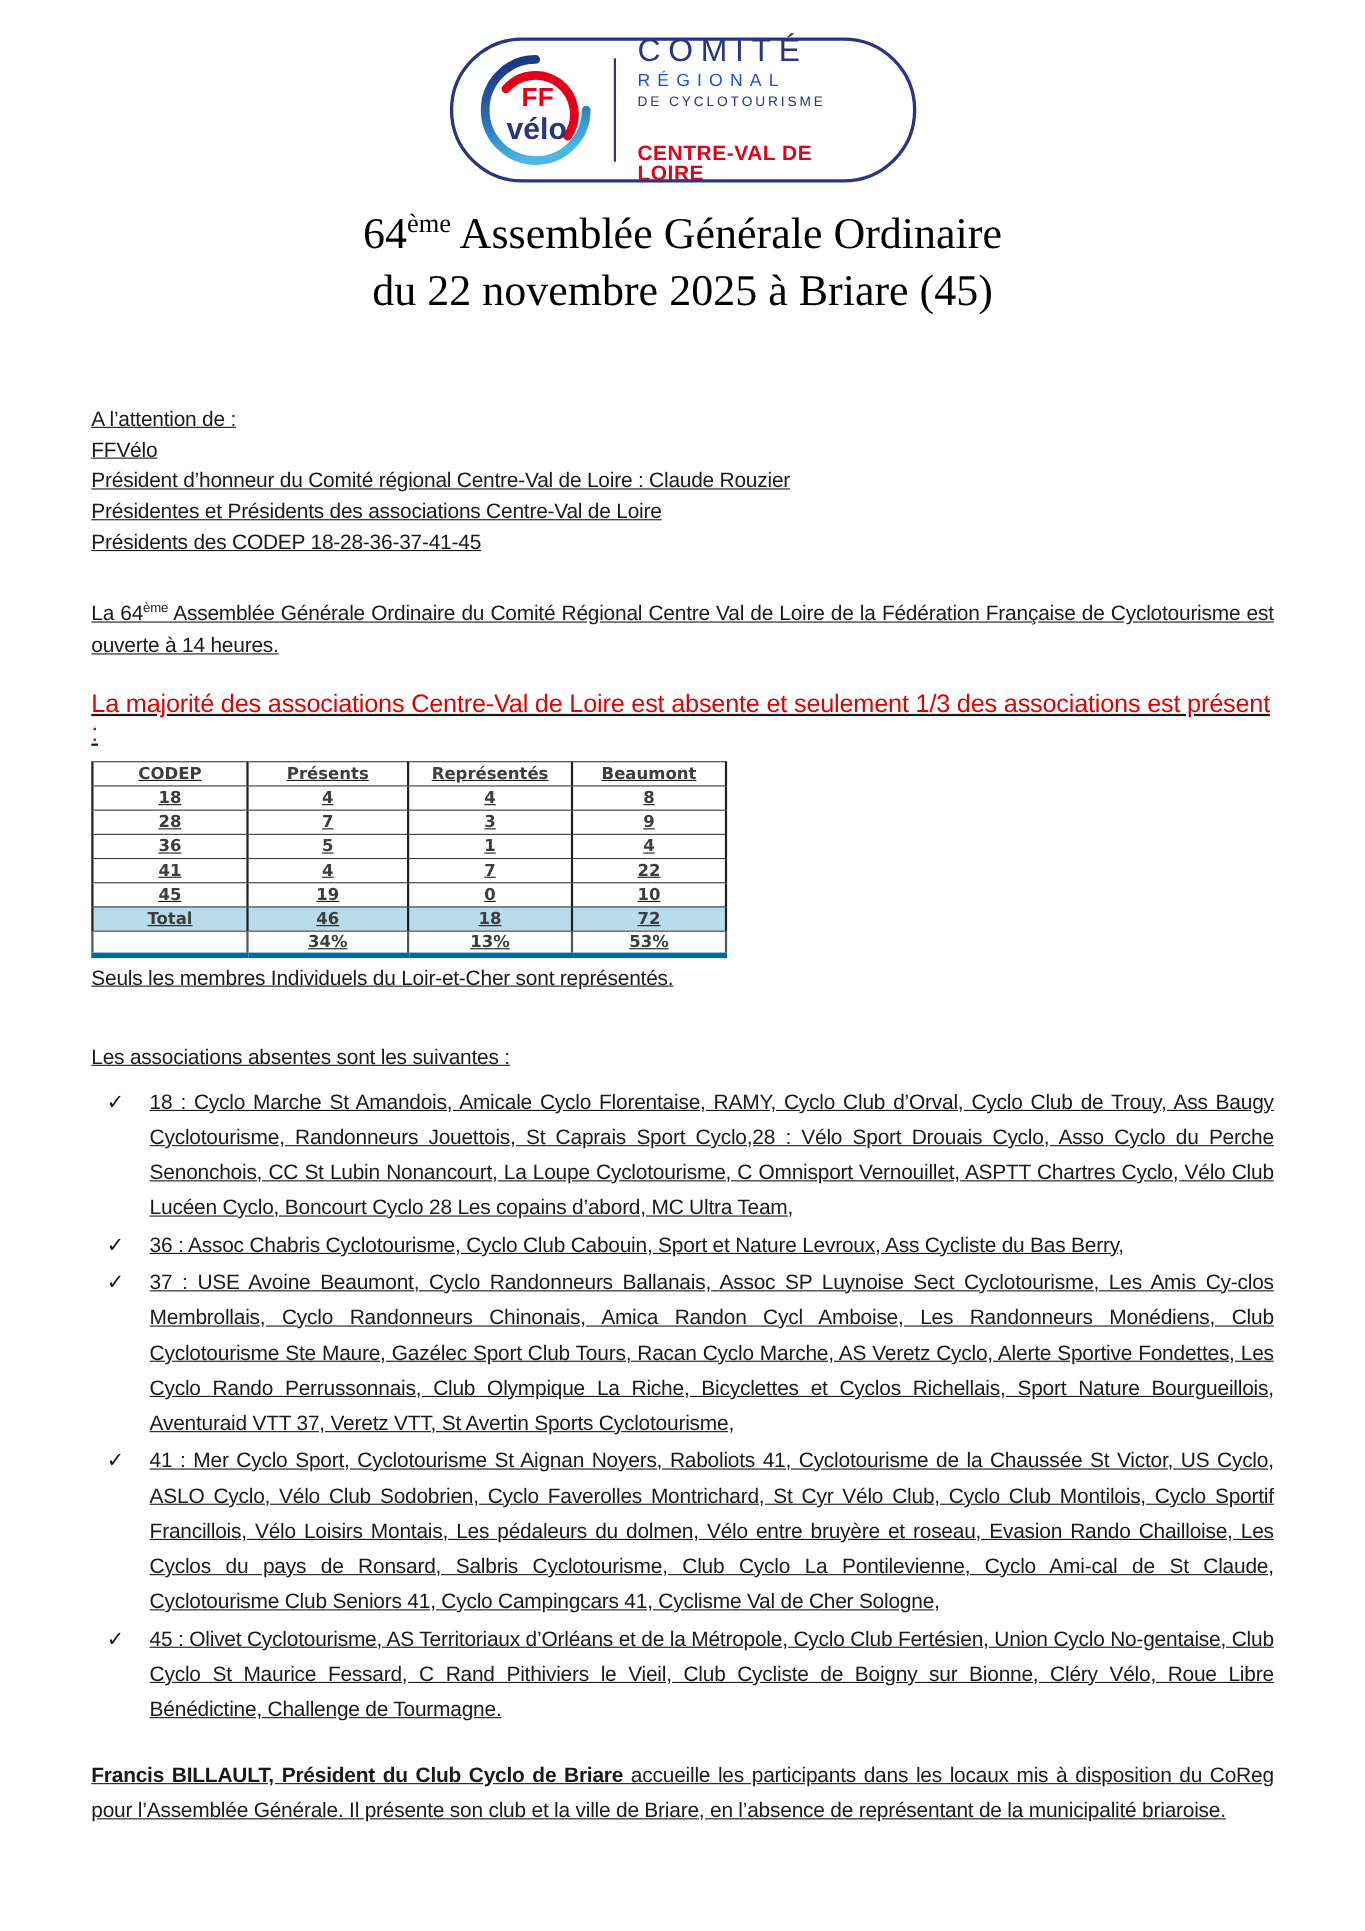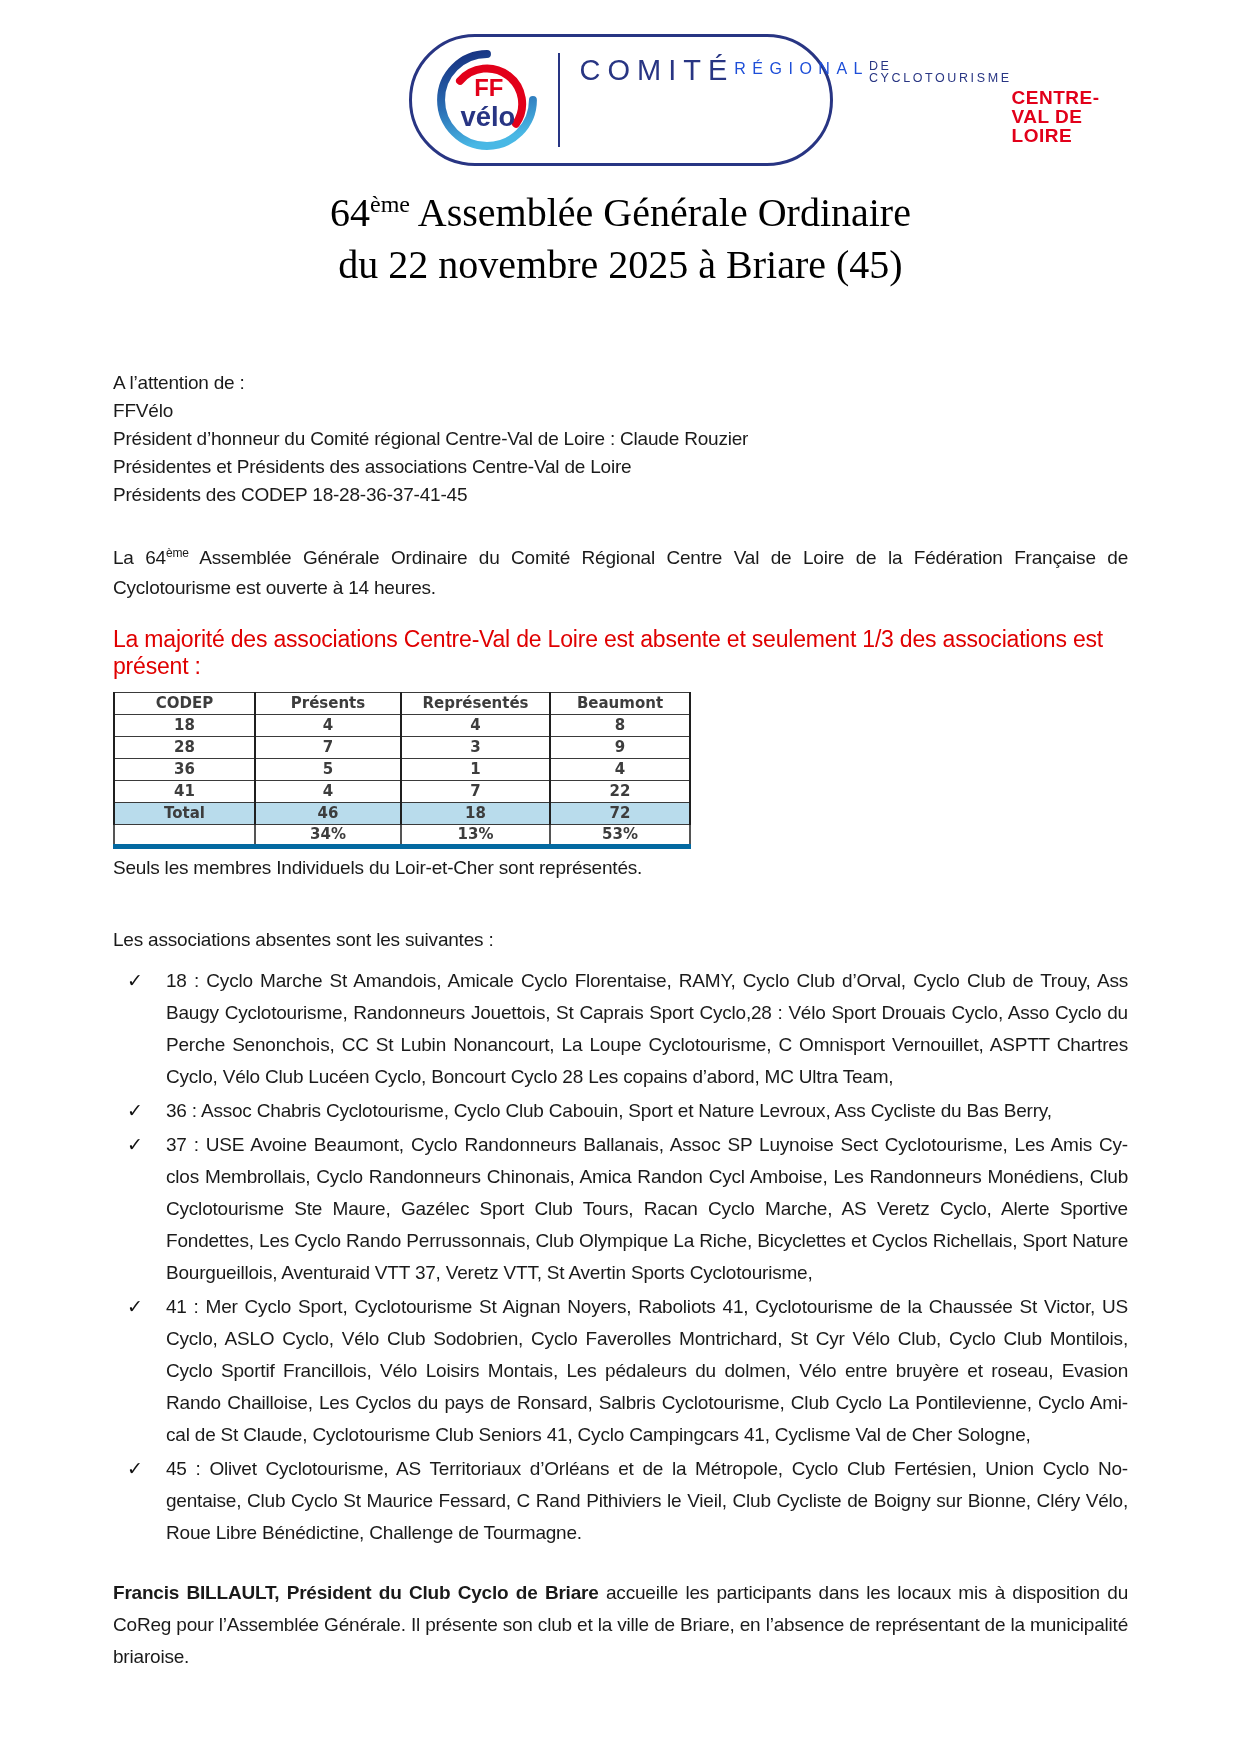--- a/index.html
+++ b/index.html
@@ -6,35 +6,35 @@
   html,body { background:#ffffff; }
   .page {
     position:relative;
     width:1241px; height:1755px;
     margin:0 auto;
     background:#ffffff;
     font-family:"Liberation Sans", sans-serif;
     color:#1a1a1a;
     overflow:hidden;
   }
-  .content { padding:0 113px; }
+  .content { padding:0 83px;text-decoration:underline; }
 
   
   .logo-box {
     width:424px; height:132px;
     margin:34px auto 0 auto;
     border:3px solid #283583;
     border-radius:66px;
     display:flex; align-items:center;
     padding:0 26px 0 22px;
     background:#fff;
   }
   .logo-circle { width:106px; height:106px; flex:0 0 auto; }
   .logo-divider { width:2px; height:94px; background:#283583; margin:0 20px 0 18px; flex:0 0 auto; }
-  .logo-text { display:flex; flex-direction:row; align-items:flex-start; }
+  .logo-text { display:flex; flex-direction:column; align-items:flex-start; }
   .logo-comite   { color:#283583; font-size:29px; letter-spacing:7px; font-weight:normal; line-height:1.0; }
   .logo-regional { color:#1d4ed8; font-size:16px; letter-spacing:6.5px; margin-top:5px; line-height:1.0; }
   .logo-cyclo    { color:#283583; font-size:12.5px; letter-spacing:2.6px; margin-top:4px; line-height:1.0; }
   .logo-region   { color:#e2001a; font-size:19px; font-weight:bold; letter-spacing:0.5px; margin-top:32px; line-height:1.0; }
 
   
   .doc-title {
     font-family:"Liberation Serif", serif;
     font-size:40px; text-align:center;
     margin-top:12px; line-height:52px; color:#000;
@@ -172,20 +172,26 @@
             <td>5</td>
             <td>1</td>
             <td>4</td>
           </tr>
           <tr>
             <td>41</td>
             <td>4</td>
             <td>7</td>
             <td>22</td>
           </tr>
+          <tr>
+            <td>45</td>
+            <td>19</td>
+            <td>0</td>
+            <td>10</td>
+          </tr>
           <tr class="total">
             <td>Total</td>
             <td>46</td>
             <td>18</td>
             <td>72</td>
           </tr>
           <tr class="percent">
             <td></td>
             <td>34%</td>
             <td>13%</td>

